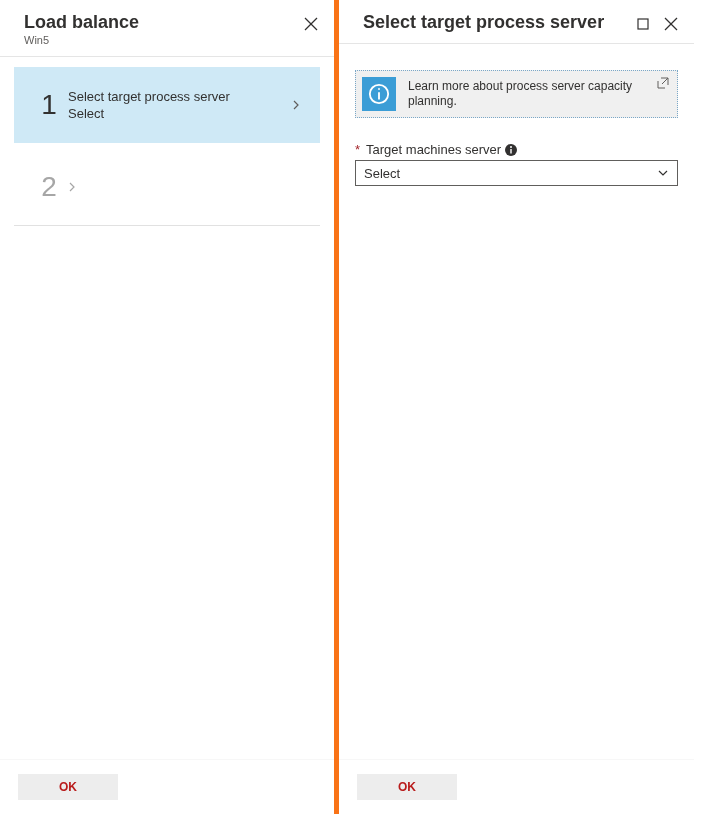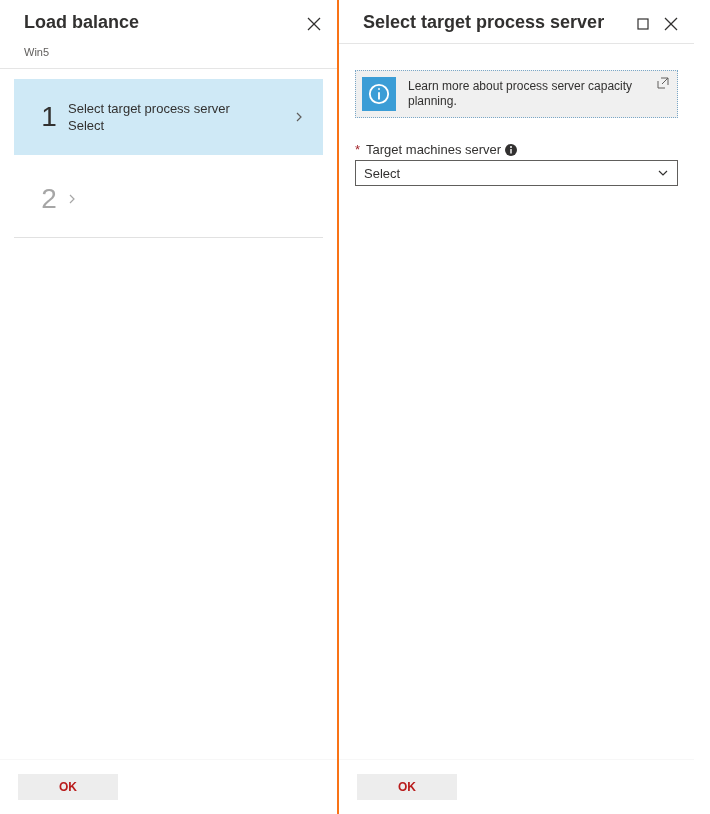--- a/index.html
+++ b/index.html
@@ -6,39 +6,39 @@
     body {
       font-family: "Segoe UI", -apple-system, sans-serif;
       font-size: 13px;
       color: #323130;
       background: #fff;
       width: 710px;
       height: 814px;
       display: flex;
     }
     .pane { display: flex; flex-direction: column; height: 100%; background: #fff; }
-    .pane-left { width: 339px; border-right: 2px solid #f97316; }
+    .pane-left { width: 339px; border-right: 5px solid #f97316; }
     .pane-right { width: 355px; }
 
     .pane-header {
       display: flex;
       align-items: flex-start;
       justify-content: space-between;
       padding: 12px 16px 10px 24px;
       border-bottom: 1px solid #e5e5e5;
     }
     .pane-header .title {
       font-size: 18px;
       font-weight: 600;
       color: #323130;
     }
     .pane-header .subtitle {
       font-size: 11px;
       color: #605e5c;
-      margin-top: 13px;
+      margin-top: 1px;
     }
     .header-icons { display: flex; gap: 14px; align-items: center; margin-top: 5px; }
     .icon-btn {
       width: 14px; height: 14px;
       color: #323130;
       cursor: pointer;
       display: inline-flex;
       align-items: center;
       justify-content: center;
     }

